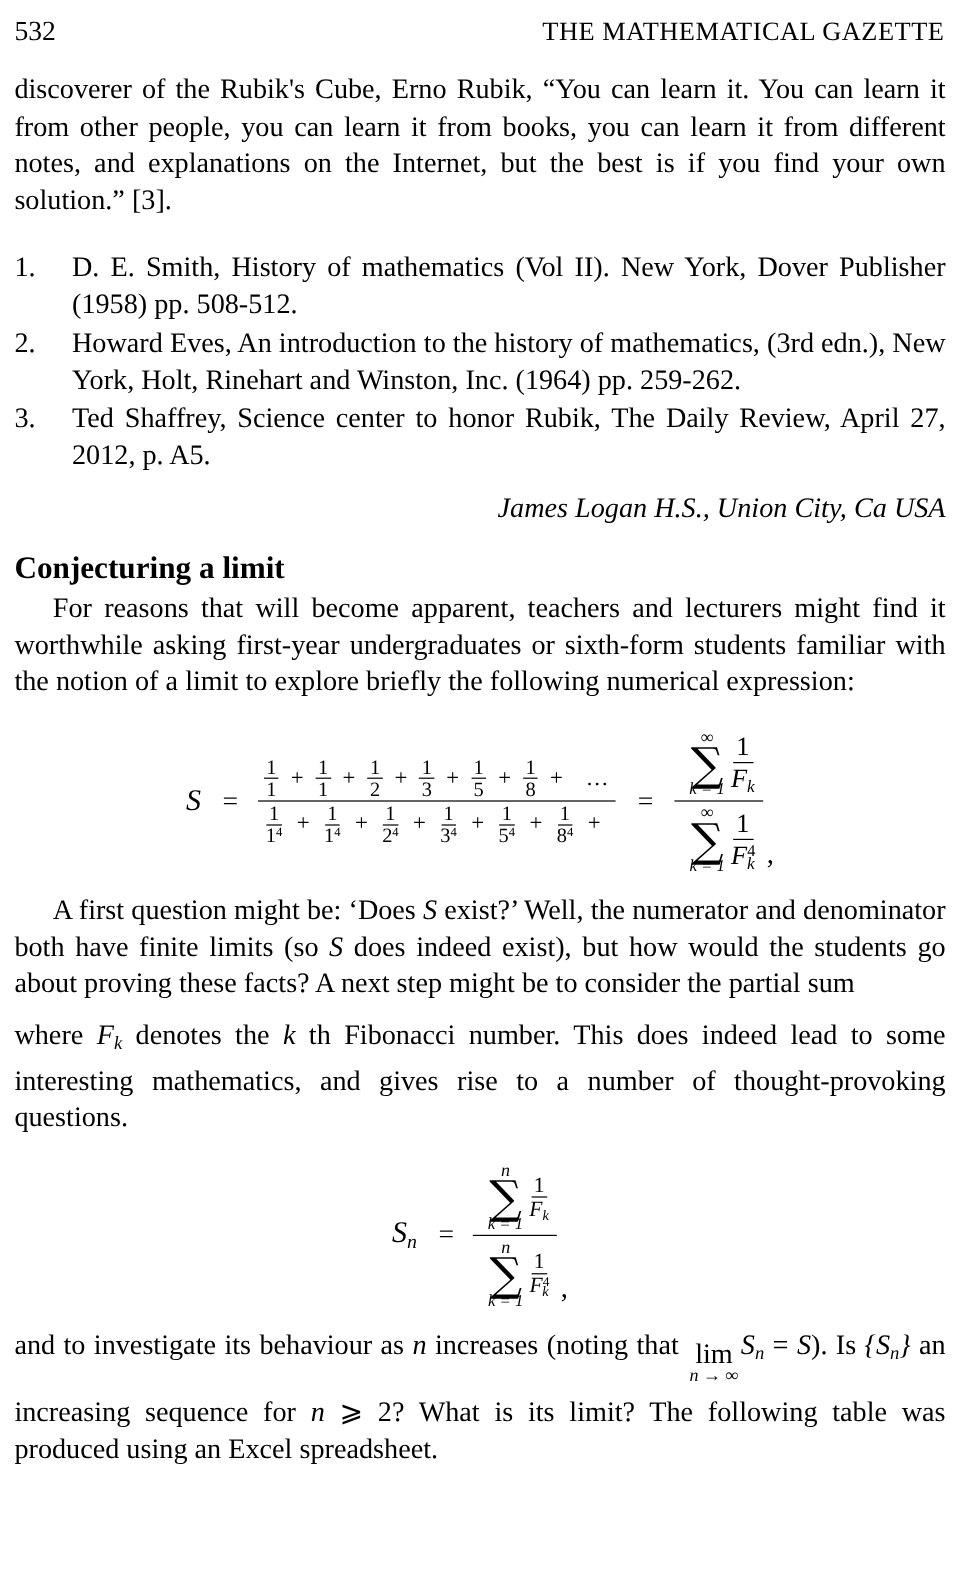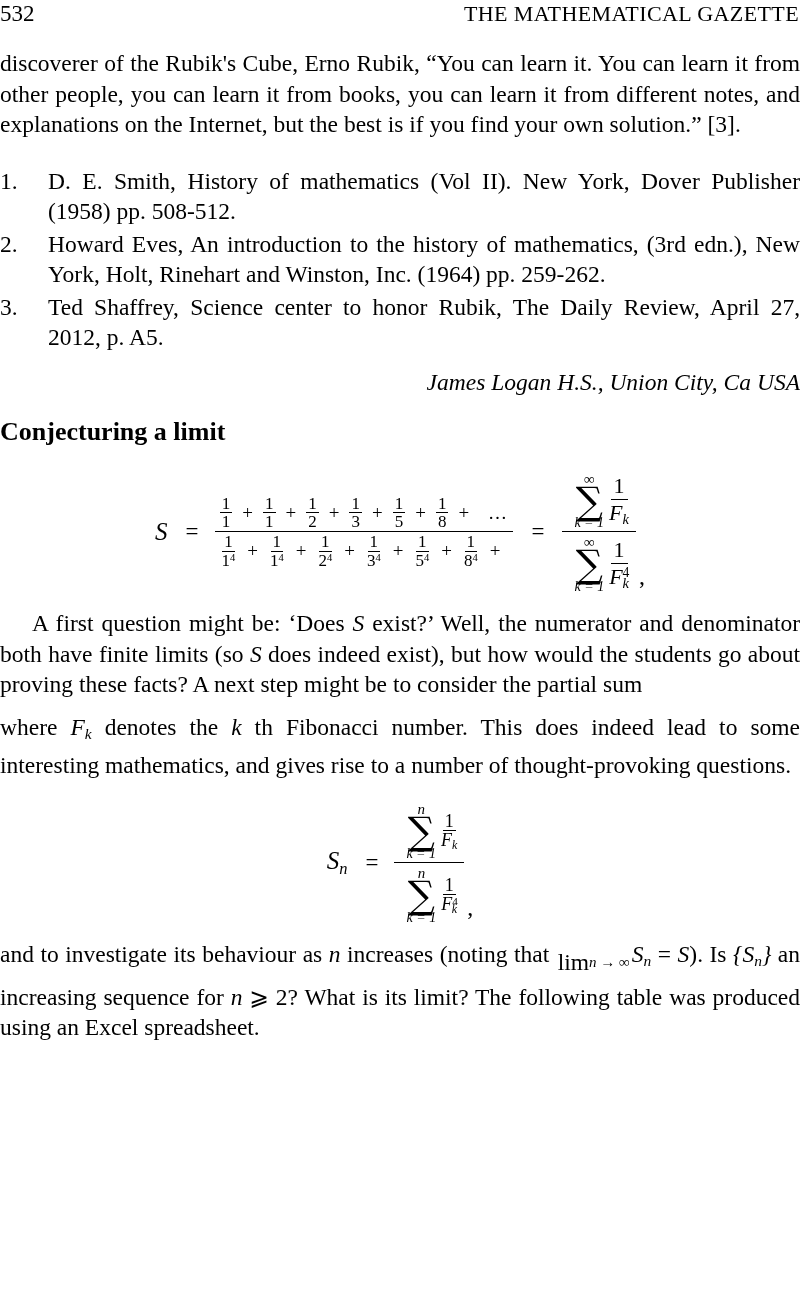--- a/index.html
+++ b/index.html
@@ -12,21 +12,21 @@
     height: 1315px;
     position: relative;
     font-family: "Liberation Serif", "DejaVu Serif", serif;
     color: #000000;
     overflow: hidden;
   }
   .page {
     position: relative;
     width: 800px;
     height: 1315px;
-    padding: 0;
+    padding: 12px;
     box-sizing: border-box;
   }
 
   
   .running-head {
     display: flex;
     justify-content: space-between;
     align-items: baseline;
     font-size: 23px;
     line-height: 28px;
@@ -181,21 +181,21 @@
   }
   .bigfrac-col { display: inline-flex; flex-direction: column; align-items: center; }
 
   .comma-after { font-style: normal; font-size: 24px; align-self: flex-end; margin-left: 3px; padding-bottom: 4px;}
 
   .sub { font-size: 0.66em; vertical-align: -0.28em; font-style: italic; }
   .sup { font-size: 0.62em; vertical-align: 0.48em; font-style: normal; }
 
   .limop {
     display: inline-flex;
-    flex-direction: row;
+    flex-direction: column;
     align-items: center;
     vertical-align: -0.35em;
     line-height: 1;
     margin: 7px 2px;
   }
   .limop .lw { font-style: normal; font-size: 23.5px; }
   .limop .lu { font-size: 15px; font-style: italic; margin-top: -1px; white-space: nowrap; }
 </style>
 </head>
 <body>
@@ -226,20 +226,21 @@
       <span class="ref-body"><span>Ted Shaffrey, Science center to honor Rubik, </span><span class="it">The Daily Review</span><span>, April 27, 2012, p. A5.</span></span>
     </div>
   </div>
 
   <div class="sig">
     <div class="sig-aff">James Logan H.S., Union City, Ca USA</div>
   </div>
 
   <div class="section-heading">Conjecturing a limit</div>
 
+  <p class="body-text indent">For reasons that will become apparent, teachers and lecturers might find it worthwhile asking first-year undergraduates or sixth-form students familiar with the notion of a limit to explore briefly the following numerical expression:</p>
 
   <div class="display-eq" style="margin-top:22px;">
     <div class="eq-row">
       <span class="eq-lhs">S</span>
       <span class="eq-eq">=</span>
 
       <span class="frac ruled">
         <span class="num">
           <span class="series-line">
             <span class="sfrac">

